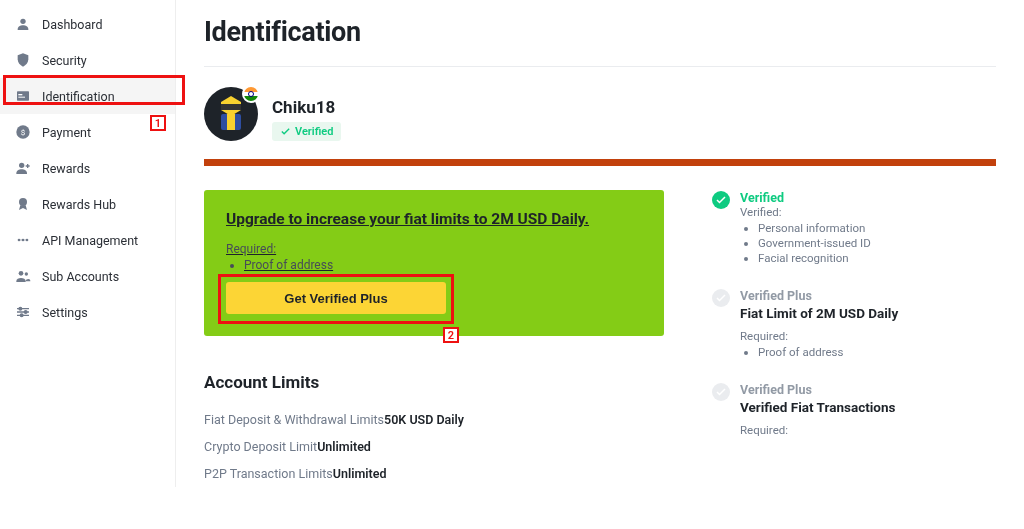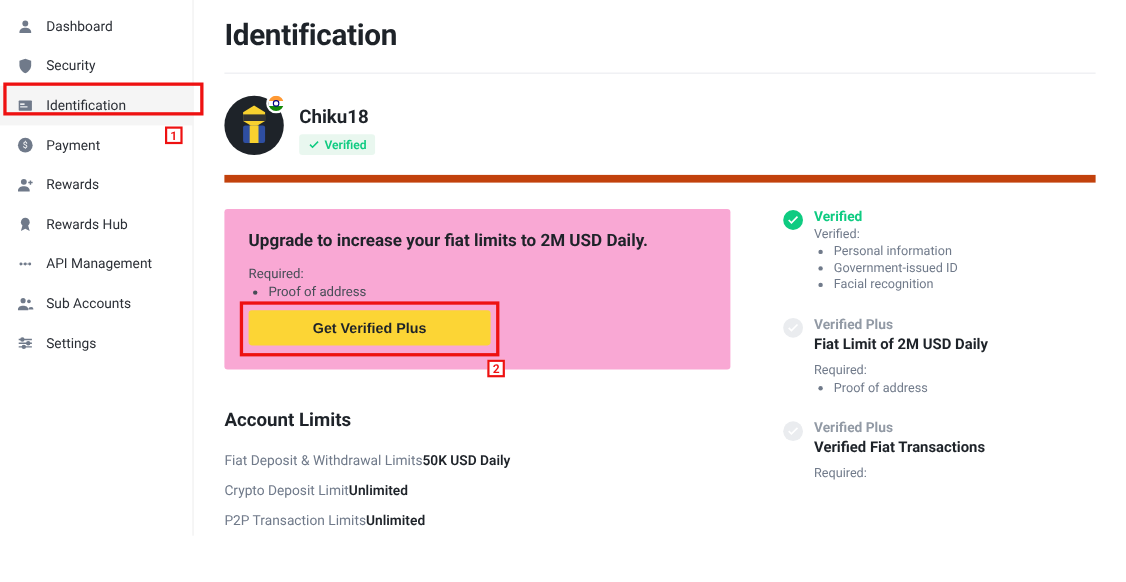--- a/index.html
+++ b/index.html
@@ -19,21 +19,21 @@
   .profile { display:flex; align-items:flex-end; gap:14px; padding:6px 0 18px 0; border-bottom:7px solid #c2410c; margin-bottom:24px;}
   .avatar { position:relative; width:54px; height:54px; border-radius:50%; background:#1e2329; display:flex; align-items:center; justify-content:center; overflow:visible; }
   .avatar svg { width:44px; height:44px; }
   .flag { position:absolute; top:-2px; right:-2px; width:18px; height:18px; border-radius:50%; background:linear-gradient(#ff9933 33%,#fff 33% 66%,#138808 66%); border:2px solid #fff; }
   .flag::after{content:"";position:absolute;left:50%;top:50%;width:4px;height:4px;border:1px solid #000080;border-radius:50%;transform:translate(-50%,-50%);}
   .prof-name { font-size:17px; font-weight:700; }
   .badge-verified { display:inline-flex; align-items:center; gap:4px; background:#e9f7ef; color:#0ecb81; font-size:11px; font-weight:600; padding:3px 8px; border-radius:3px; margin-top:5px;}
   .badge-verified svg{width:11px;height:11px;}
   .columns { display:flex; gap:48px; align-items:flex-start;}
   .left-col { width:460px; }
-  .upgrade-card { background:#f9a8d4; border-radius:3px; padding:20px 22px 22px 22px; position:relative; }
+  .upgrade-card { background:#84cc16; border-radius:3px; padding:20px 22px 22px 22px; position:relative;text-decoration:underline; }
   .upgrade-title { font-size:15.5px; font-weight:700; margin-bottom:14px; }
   .upgrade-req-label { font-size:12px; color:#474d57; margin-bottom:2px;}
   .upgrade-req-list { font-size:12px; color:#474d57; padding-left:18px;}
   .upgrade-req-list li{list-style:disc;}
   .btn-primary-wrap { position:relative; margin-top:10px;}
   .btn-primary { background:#fcd535; color:#1e2329; font-weight:700; font-size:13px; border:none; width:220px; height:32px; cursor:pointer; border-radius:3px;}
   .red-box-2 { position:absolute; left:-8px; top:-8px; width:236px; height:50px; border:3px solid #e11;}
   .red-badge.b2 { right:-8px; bottom:-22px; left:auto; top:auto;}
   .section-h { font-size:17px; font-weight:700; margin:36px 0 14px 0;}
   .limits-row { display:flex; justify-content:flex-start; font-size:12.5px; color:#707a8a; padding:6px 0; }

